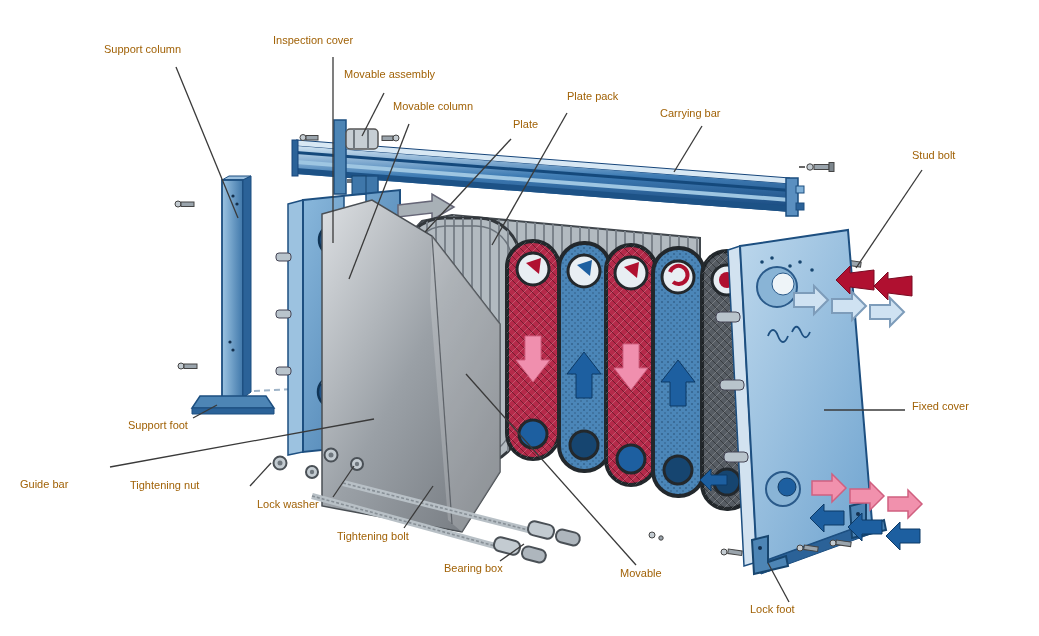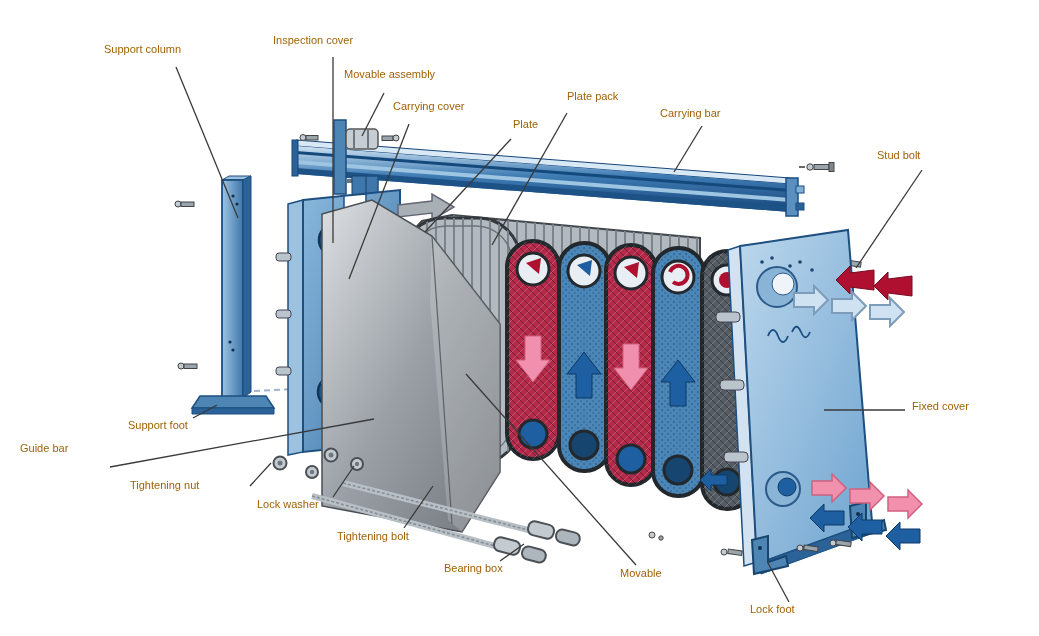--- a/index.html
+++ b/index.html
@@ -283,28 +283,28 @@
     <line x1="404" y1="528" x2="433" y2="486"></line>
     <line x1="500" y1="561" x2="524" y2="544"></line>
     <line x1="636" y1="565" x2="466" y2="374"></line>
     <line x1="789" y1="602" x2="768" y2="563"></line>
   </g>
 </svg>
 
 <div class="lbl" style="left:104px;top:44px">Support column</div>
 <div class="lbl" style="left:273px;top:35px">Inspection cover</div>
 <div class="lbl" style="left:344px;top:69px">Movable assembly</div>
-<div class="lbl" style="left:393px;top:101px">Carrying cover</div>
+<div class="lbl" style="left:393px;top:101px">Movable column</div>
 <div class="lbl" style="left:513px;top:119px">Plate</div>
 <div class="lbl" style="left:567px;top:91px">Plate pack</div>
 <div class="lbl" style="left:660px;top:108px">Carrying bar</div>
-<div class="lbl" style="left:877px;top:150px">Stud bolt</div>
+<div class="lbl" style="left:912px;top:150px">Stud bolt</div>
 <div class="lbl" style="left:912px;top:401px">Fixed cover</div>
 <div class="lbl" style="left:128px;top:420px">Support foot</div>
-<div class="lbl" style="left:20px;top:443px">Guide bar</div>
+<div class="lbl" style="left:20px;top:479px">Guide bar</div>
 <div class="lbl" style="left:130px;top:480px">Tightening nut</div>
 <div class="lbl" style="left:257px;top:499px">Lock washer</div>
 <div class="lbl" style="left:337px;top:531px">Tightening bolt</div>
 <div class="lbl" style="left:444px;top:563px">Bearing box</div>
 <div class="lbl" style="left:620px;top:568px">Movable</div>
 <div class="lbl" style="left:750px;top:604px">Lock foot</div>
 
 </div>
 
 </body></html>

